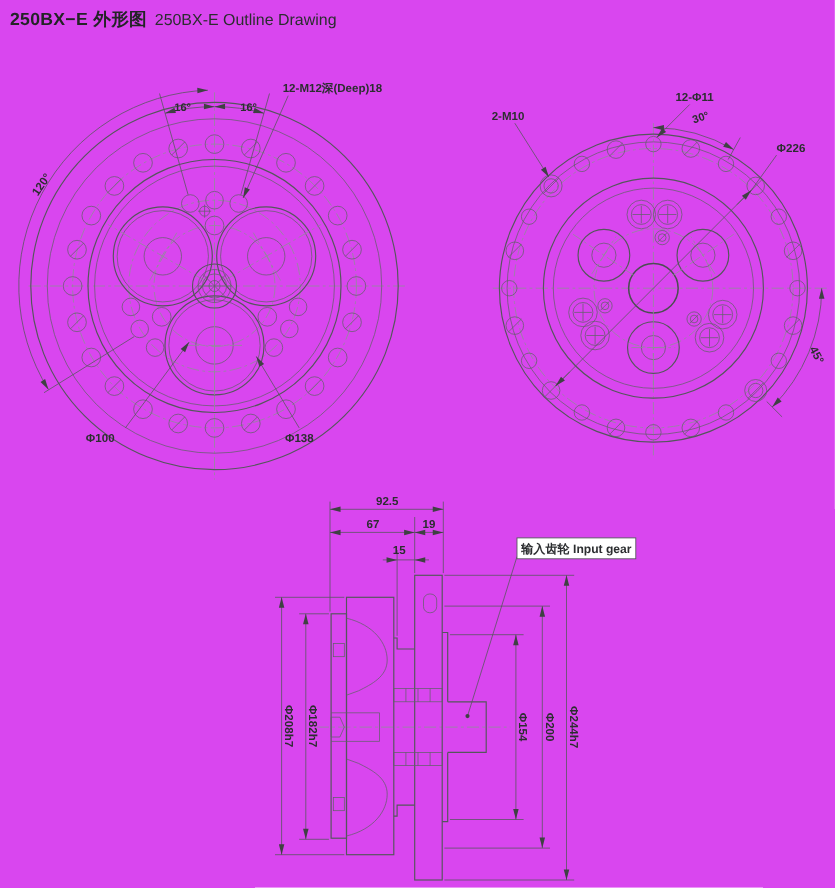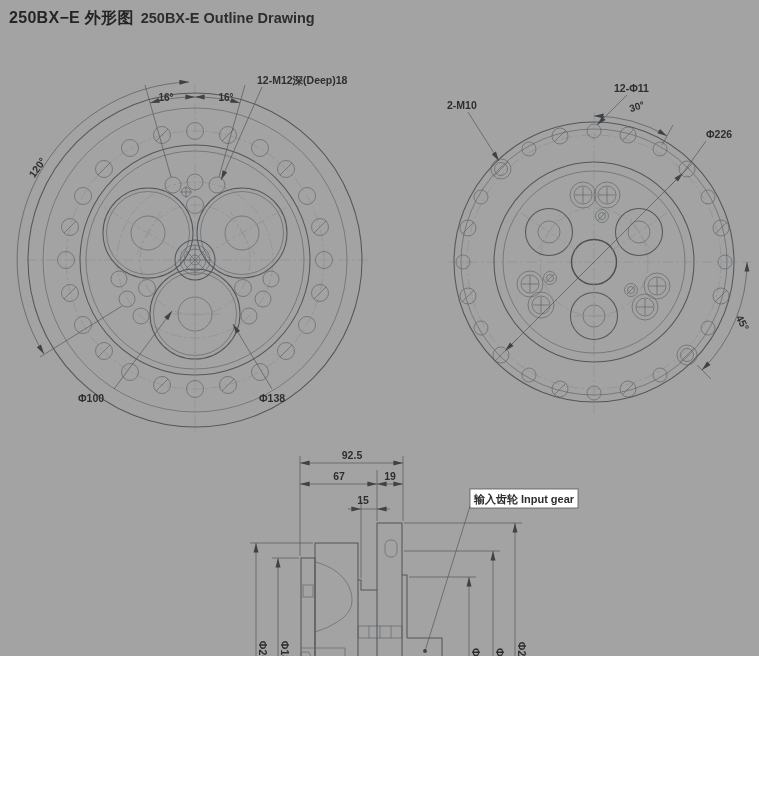--- a/index.html
+++ b/index.html
@@ -1,20 +1,20 @@
 <!DOCTYPE html>
 <html><head>
 <meta charset="utf-8">
 <style>
   html,body{margin:0;padding:0;background:#ffffff;}
-  .canvas{position:relative;width:759px;height:656px;background:#a3a3a3;overflow:hidden;
+  .canvas{position:relative;width:759px;height:807px;background:#d946ef;overflow:hidden;
           font-family:"Liberation Sans",sans-serif;}
   .titlebar{position:absolute;left:9px;top:8px;display:flex;align-items:baseline;gap:7px;white-space:nowrap;}
   .title-cn{font-size:16px;font-weight:700;color:#232426;letter-spacing:.3px;}
-  .title-en{font-size:14.5px;font-weight:700;color:#2b2d2f;}
+  .title-en{font-size:14.5px;font-weight:400;color:#2b2d2f;}
   svg{position:absolute;left:0;top:0;}
   .o1{fill:none;stroke:#54575b;stroke-width:1.05;}
   .o2{fill:none;stroke:#5e6165;stroke-width:0.65;}
   .cl{fill:none;stroke:#8d9094;stroke-width:0.7;stroke-dasharray:11 3 2.5 3;}
   .dm{fill:none;stroke:#54575b;stroke-width:0.7;}
   .dim-t{fill:#2c2e30;font:700 10.5px "Liberation Sans",sans-serif;}
   .dim-s{fill:#2c2e30;font:700 10px "Liberation Sans",sans-serif;}
   .lbl{fill:#2c2e30;font:700 11px "Liberation Sans",sans-serif;}
 </style>
 </head>

